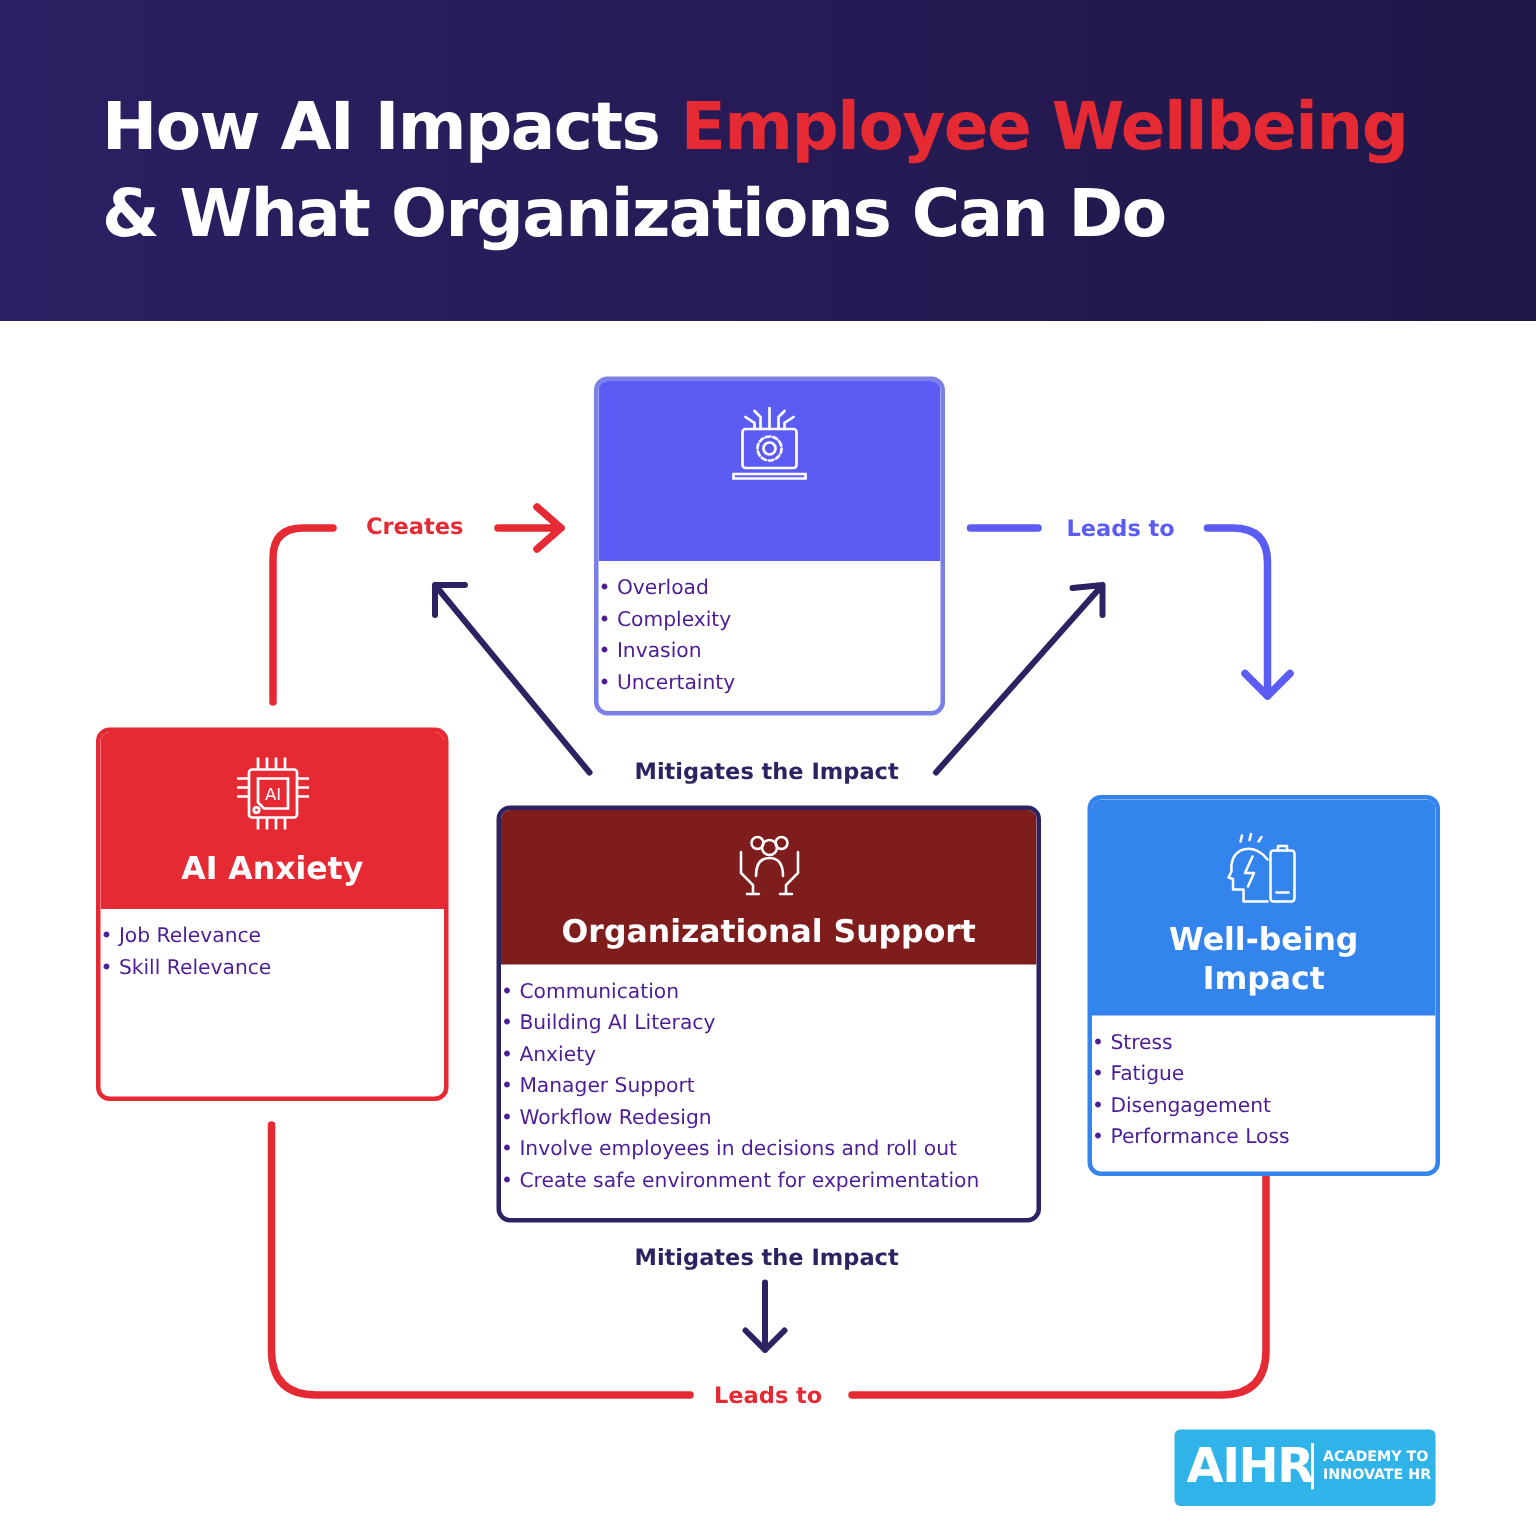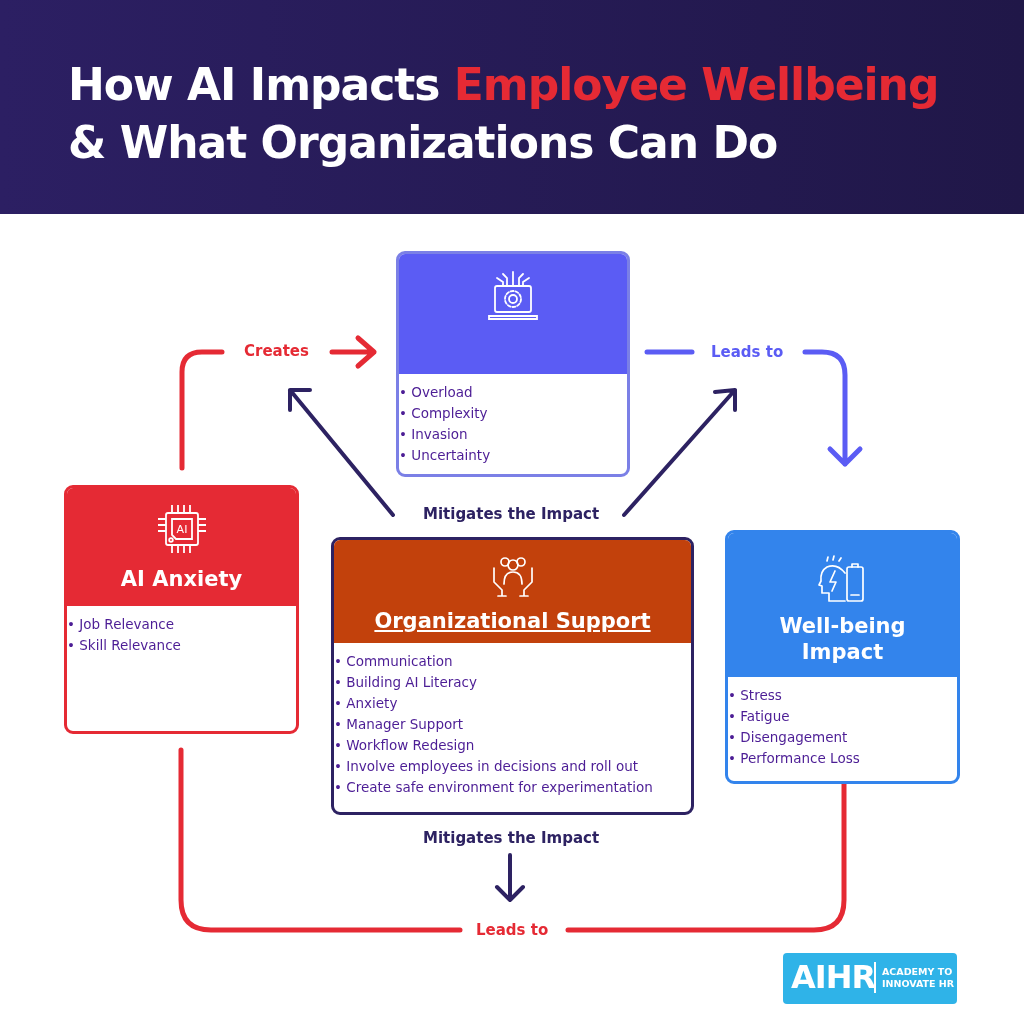--- a/index.html
+++ b/index.html
@@ -86,21 +86,21 @@
     </svg>
     <span class="label" style="margin-top:10px;">AI Anxiety</span>
   </div>
   <div class="body">
     <div>Job Relevance</div>
     <div>Skill Relevance</div>
   </div>
 </div>
 
 <div class="card" style="left:331px;top:537px;width:363px;height:278px;border:3px solid #2d2262;">
-  <div class="top" style="background:#c2410c;height:103px;padding-top:14px;text-decoration:underline;">
+  <div class="top" style="background:#7f1d1d;height:103px;padding-top:14px;">
     <svg class="icon" width="46" height="44" viewBox="0 0 46 44">
       <g stroke="#fff" stroke-width="1.7" fill="none" stroke-linecap="round">
         <circle cx="15" cy="8" r="4"></circle>
           <circle cx="31" cy="8" r="4"></circle>
           <circle cx="23" cy="11" r="5"></circle>
         <path d="M14 30 Q14 18 23 18 Q32 18 32 30"></path>
         <path d="M4 14 V28 L12 36 V42 M42 14 V28 L34 36 V42 M8 42 H16 M30 42 H38"></path>
       </g>
     </svg>
     <span class="label" style="margin-top:10px;">Organizational Support</span>

